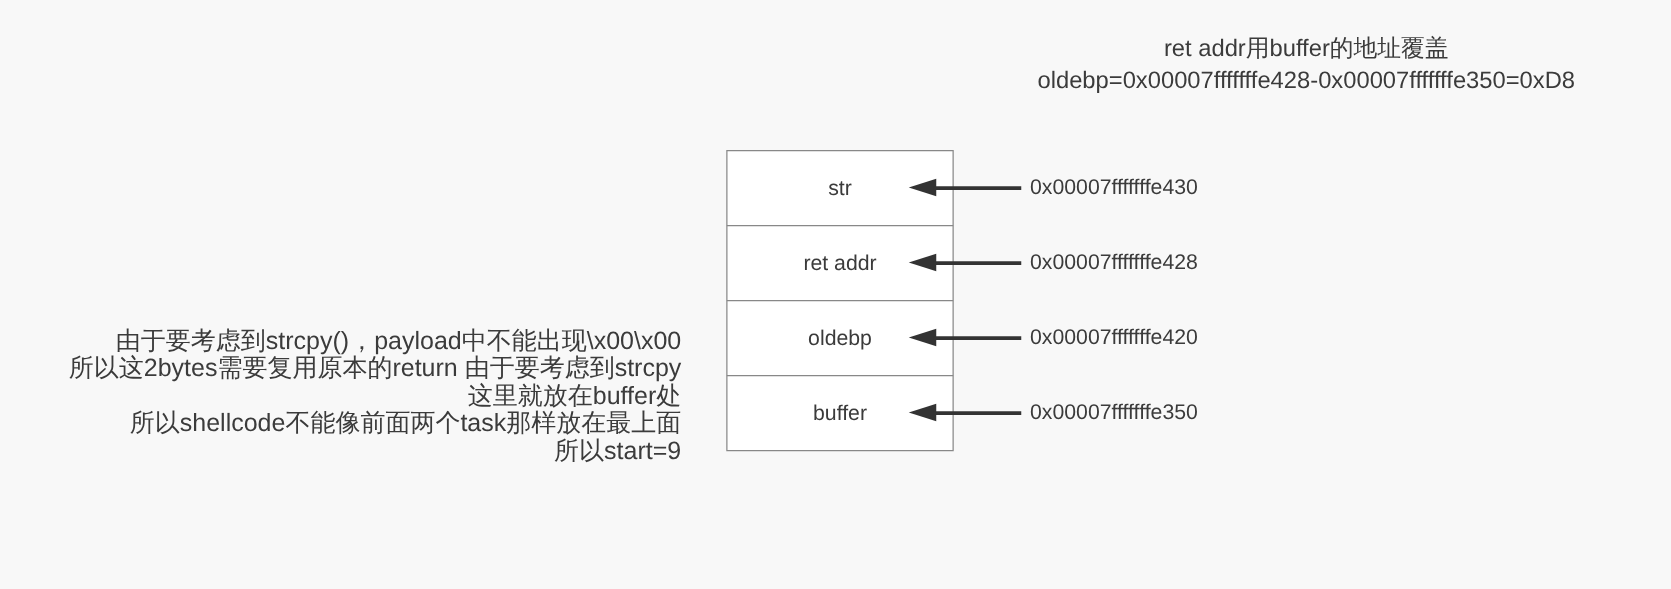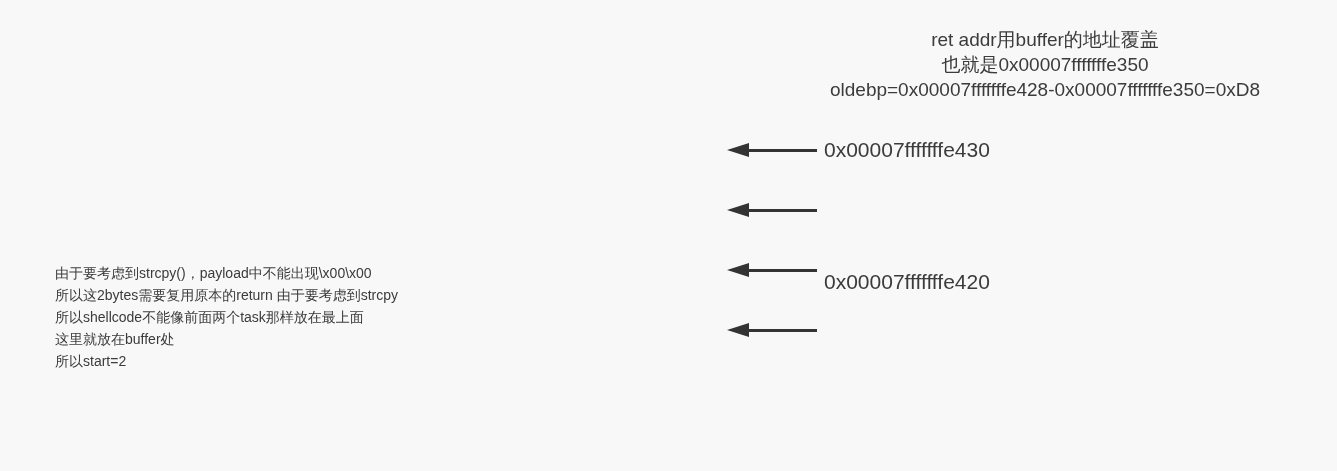--- a/index.html
+++ b/index.html
@@ -25,22 +25,22 @@
     text-align: center;
     font-size: 19px;
     line-height: 25px;
     white-space: nowrap;
   }
   .left-note {
     position: absolute;
     left: 55px;
     top: 262px;
     width: 490px;
-    text-align: left;
-    font-size: 14px;
+    text-align: right;
+    font-size: 20px;
     line-height: 22px;
     white-space: nowrap;
   }
 
   
   .stack {
     position: absolute;
     left: 581px;
     top: 120px;
     width: 180px;
@@ -82,58 +82,73 @@
     right: 0;
     top: 6.5px;
     height: 3px;
     background: #333333;
   }
 
   
   .addr {
     position: absolute;
     left: 824px;
-    font-size: 21px;
+    font-size: 17px;
     line-height: 20px;
     white-space: nowrap;
   }
 </style>
 </head>
 <body>
 
 <div class="canvas">
 
   <div class="top-note">
     <div>ret addr用buffer的地址覆盖</div>
-    <div>也就是0x00007fffffffe350</div>
     <div>oldebp=0x00007fffffffe428-0x00007fffffffe350=0xD8</div>
   </div>
 
   <div class="left-note">
     <div>由于要考虑到strcpy()，payload中不能出现\x00\x00</div>
     <div>所以这2bytes需要复用原本的return 由于要考虑到strcpy</div>
+    <div>这里就放在buffer处</div>
     <div>所以shellcode不能像前面两个task那样放在最上面</div>
-    <div>这里就放在buffer处</div>
-    <div>所以start=2</div>
+    <div>所以start=9</div>
   </div>
 
+  <div class="stack">
+    <div class="cell">
+      <span>str</span>
+    </div>
+    <div class="cell">
+      <span>ret addr</span>
+    </div>
+    <div class="cell">
+      <span>oldebp</span>
+    </div>
+    <div class="cell">
+      <span>buffer</span>
+    </div>
+  </div>
 
   <div class="arrow" style="top:142px">
     <div class="arrow-head"></div>
     <div class="arrow-shaft"></div>
   </div>
   <div class="arrow" style="top:202px">
     <div class="arrow-head"></div>
     <div class="arrow-shaft"></div>
   </div>
   <div class="arrow" style="top:262px">
     <div class="arrow-head"></div>
     <div class="arrow-shaft"></div>
   </div>
   <div class="arrow" style="top:322px">
     <div class="arrow-head"></div>
     <div class="arrow-shaft"></div>
   </div>
 
   <div class="addr" style="top:140px">0x00007fffffffe430</div>
-  <div class="addr" style="top:272px">0x00007fffffffe420</div>
+  <div class="addr" style="top:200px">0x00007fffffffe428</div>
+  <div class="addr" style="top:260px">0x00007fffffffe420</div>
+  <div class="addr" style="top:320px">0x00007fffffffe350</div>
 
 </div>
 
 </body></html>

